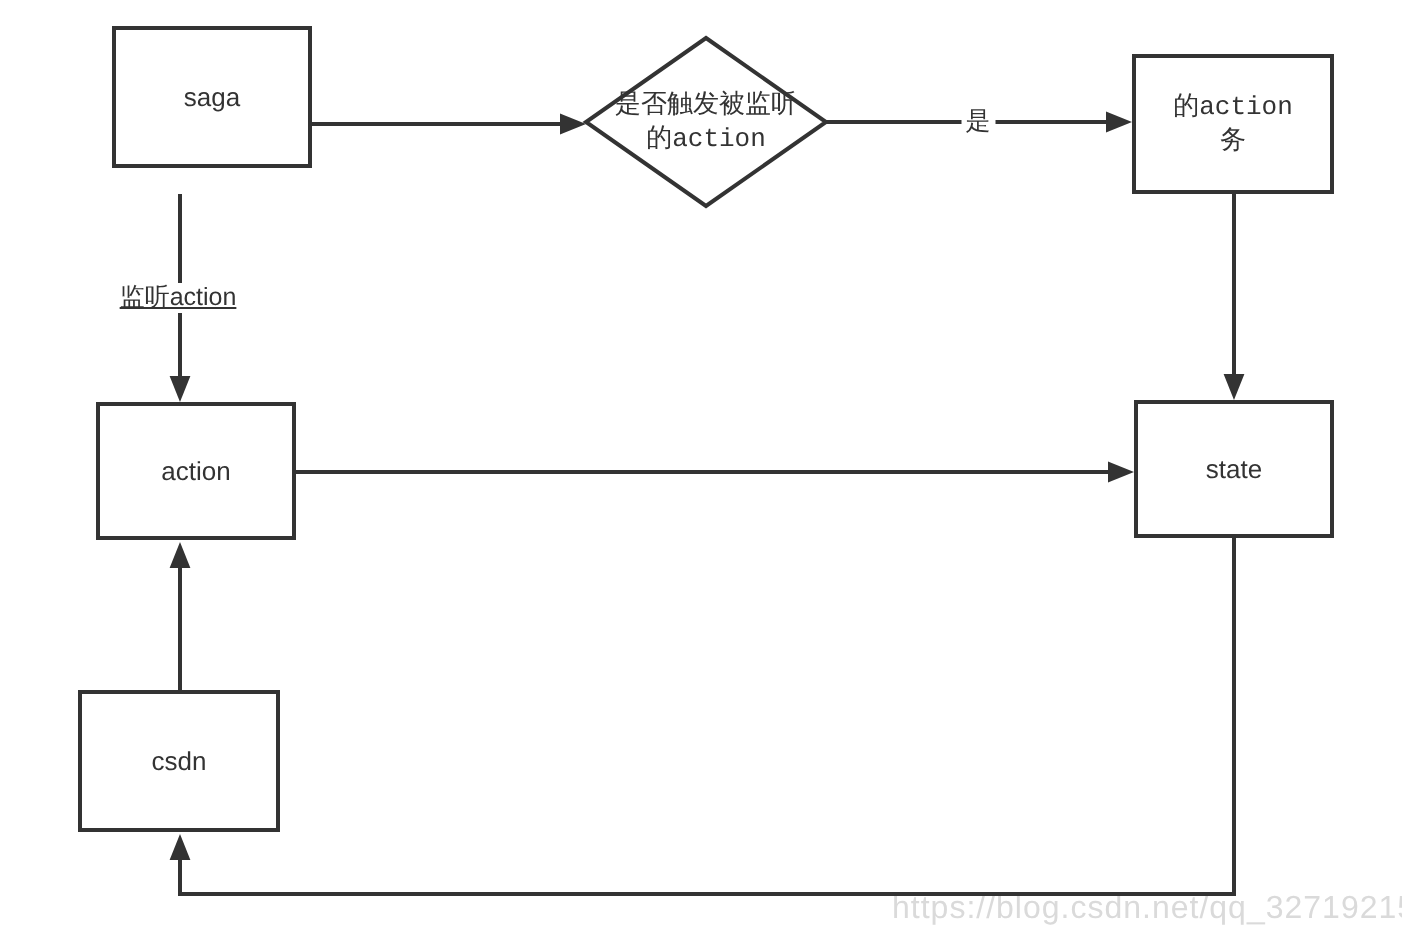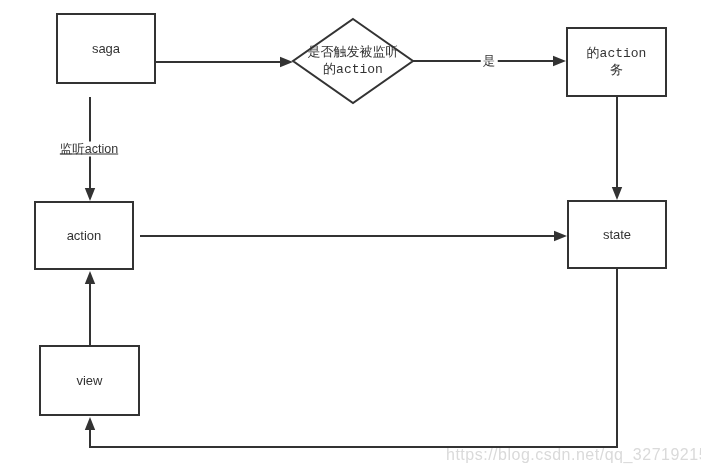--- a/index.html
+++ b/index.html
@@ -44,21 +44,21 @@
     font-size: 13px;
     line-height: 17px;
     z-index: 2;
   }
   .multiline {
     white-space: pre-line;
     font-family: Liberation Mono, monospace;
   }
   #node-saga     { left: 40px;  top: 13px;  width: 100px; height: 71px; margin-left: 16px; }
   #node-new-task { left: 566px; top: 27px;  width: 101px; height: 70px; }
-  #node-action   { left: 34px;  top: 201px; width: 100px; height: 69px; text-align: right; }
+  #node-action   { left: 48px;  top: 201px; width: 100px; height: 69px; text-align: right; }
   #node-state    { left: 567px; top: 200px; width: 100px; height: 69px; text-align: right; }
   #node-view     { left: 39px;  top: 345px; width: 101px; height: 71px; }
   #decision-label {
     position: absolute;
     left: 278px;
     top: 44px;
     width: 150px;
     text-align: center;
     font-size: 13px;
     line-height: 17px;
@@ -129,20 +129,20 @@
 
   <div class="node" id="node-action">
     <span>action</span>
   </div>
 
   <div class="node" id="node-state">
     <span>state</span>
   </div>
 
   <div class="node" id="node-view">
-    <span>view</span>
+    <span>csdn</span>
   </div>
 
   <span class="edge-label" id="label-listen-action">监听action</span>
 
   <span class="edge-label" id="label-yes">是</span>
 
 </div>
 
 </body></html>

